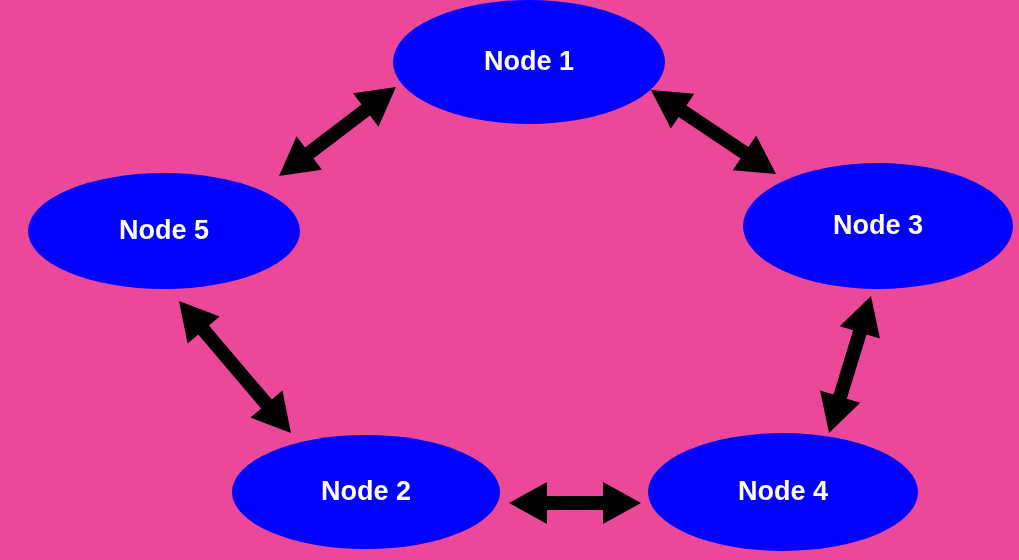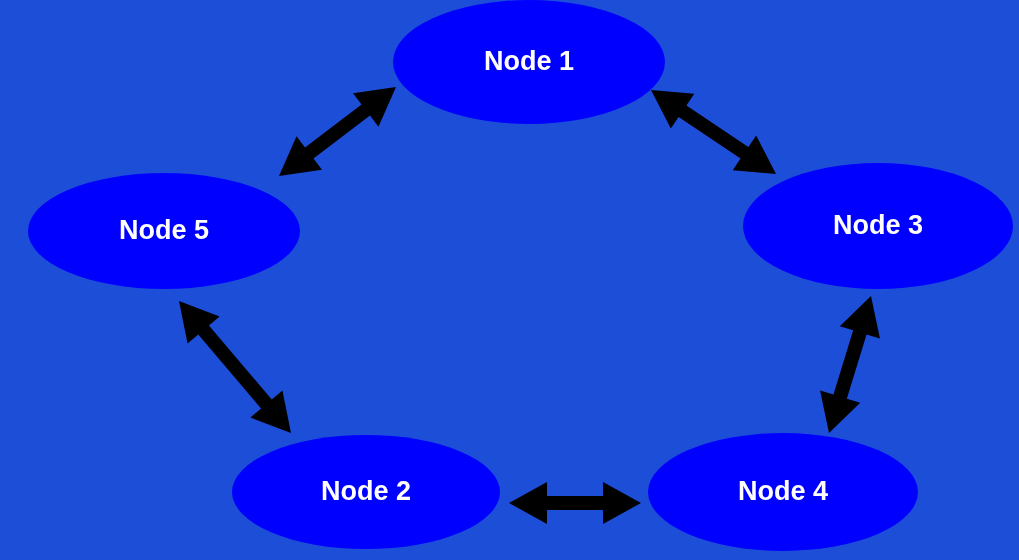--- a/index.html
+++ b/index.html
@@ -8,21 +8,21 @@
     padding: 0;
     background: #ffffff;
   }
   body {
     font-family: "Liberation Sans", sans-serif;
   }
   #canvas {
     position: relative;
     width: 1019px;
     height: 560px;
-    background: #1d4ed8;
+    background: #ec4899;
     overflow: hidden;
   }
   #diagram-svg {
     position: absolute;
     top: 0;
     left: 0;
     width: 1019px;
     height: 560px;
     display: block;
   }

